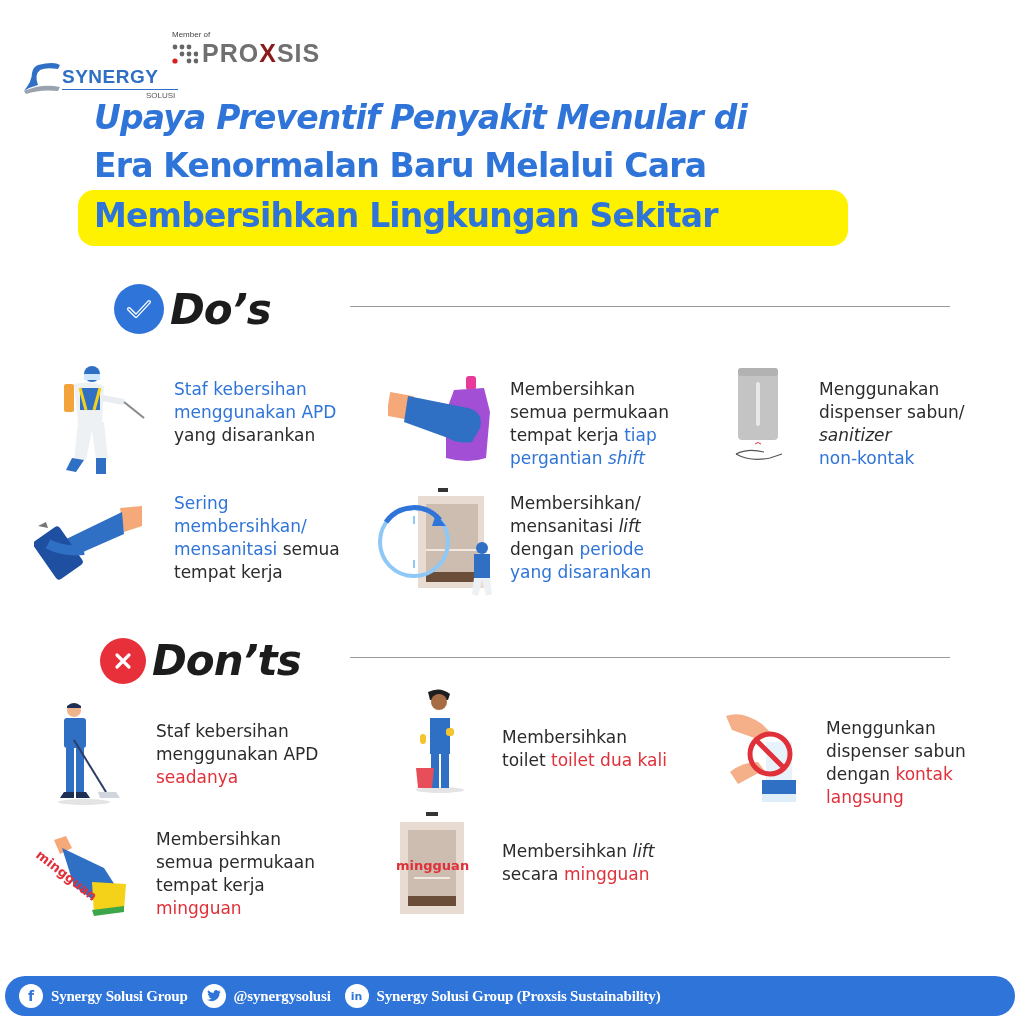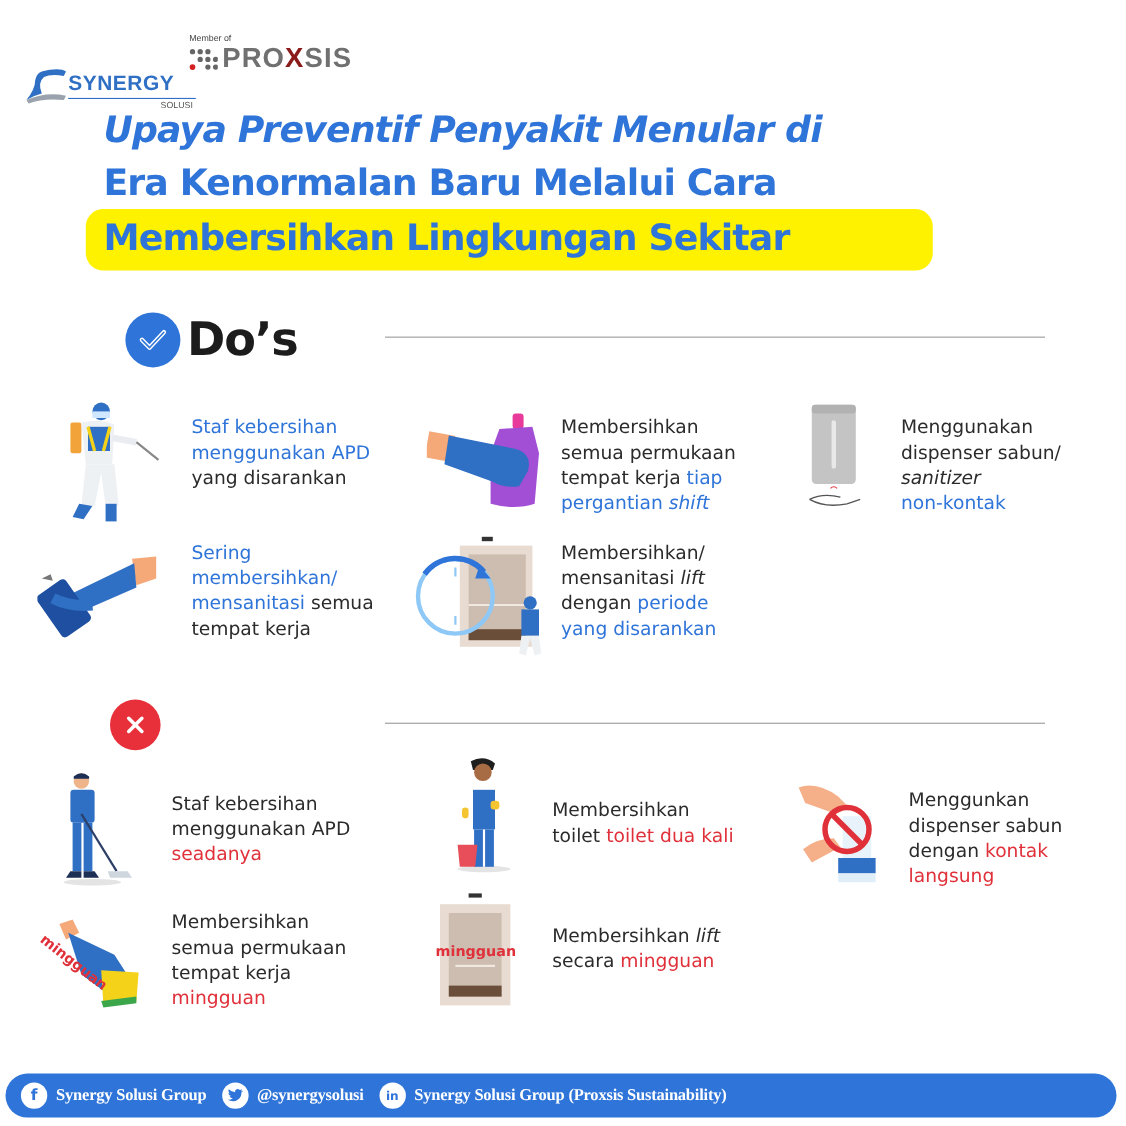--- a/index.html
+++ b/index.html
@@ -21,21 +21,21 @@
   .logo-proxsis .word .x { color:#8b1a1a; }
 
   
   .title { left: 94px; font-family:"DejaVu Sans", sans-serif; font-weight:bold; color:#2f74d8; font-size:33px; letter-spacing:-0.8px; white-space:nowrap; }
   .title.l1 { top: 98px; font-style: italic; }
   .title.l2 { top: 146px; }
   .title-hl { left: 78px; top: 190px; width: 770px; height: 56px; background:#fff200; border-radius: 16px; }
   .title.l3 { top: 196px; }
 
   
-  .sec-head { display:flex; align-items:flex-start; }
+  .sec-head { display:flex; align-items:center;font-style:italic; }
   .sec-icon { width: 50px; height: 50px; border-radius: 50%; display:flex; align-items:center; justify-content:center; }
   .sec-label { font-family:"DejaVu Sans", sans-serif; font-weight:bold; font-size: 42px; color:#1c1c1c; margin-left: 6px; letter-spacing:-1px; }
   .rule { height: 1px; background: #9a9a9a; }
 
   
   .item-text { font-family:"DejaVu Sans", sans-serif; font-size: 17px; line-height: 23px; color:#2b2b2b; white-space:nowrap; }
   .blue { color:#2f74d8; }
   .red { color:#e0303a; }
   .ital { font-style: italic; }
 
@@ -173,20 +173,21 @@
   <div><span>dengan </span><span class="blue">periode</span></div>
   <div><span class="blue">yang disarankan</span></div>
 </div>
 
 <div class="abs sec-head" style="left:100px; top:636px;">
   <div class="sec-icon" style="background:#e8303a; width:46px; height:46px;">
     <svg width="20" height="20" viewBox="0 0 20 20">
         <path d="M4 4 L16 16 M16 4 L4 16" stroke="#fff" stroke-width="3.2" stroke-linecap="round"></path>
       </svg>
   </div>
+  <span class="sec-label">Don’ts</span>
 </div>
 <div class="abs rule" style="left:350px; top:657px; width:600px;"></div>
 
 <svg class="illus" style="left:54px; top:700px;" width="70" height="106" viewBox="0 0 70 106">
   <ellipse cx="30" cy="102" rx="26" ry="3" fill="#e4e4e4"></ellipse>
   <circle cx="20" cy="10" r="7" fill="#f0b48a"></circle>
   <path d="M13 6 Q20 0 27 6 L27 8 L13 8 Z" fill="#1d2f55"></path>
   <rect x="10" y="18" width="22" height="30" rx="3" fill="#2f6fc4"></rect>
   <rect x="12" y="48" width="8" height="44" fill="#2f6fc4"></rect>
   <rect x="22" y="48" width="8" height="44" fill="#2f6fc4"></rect>

